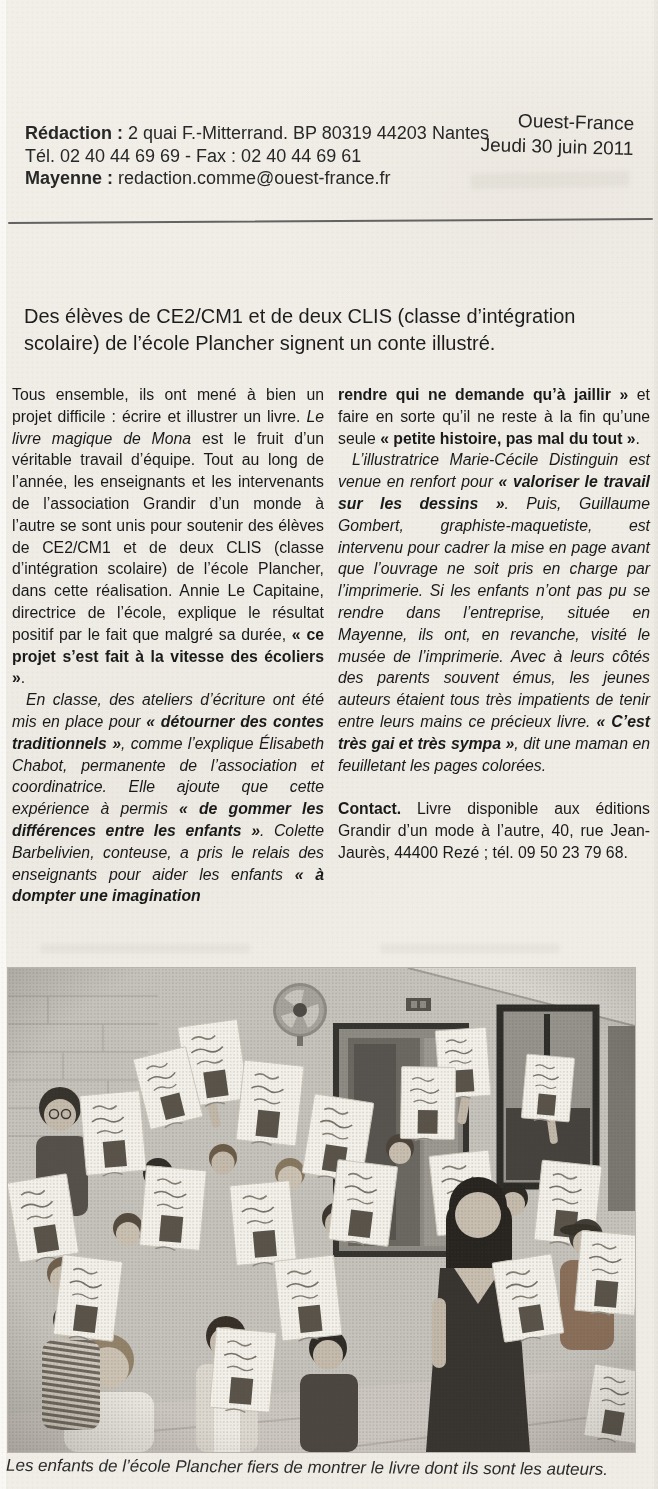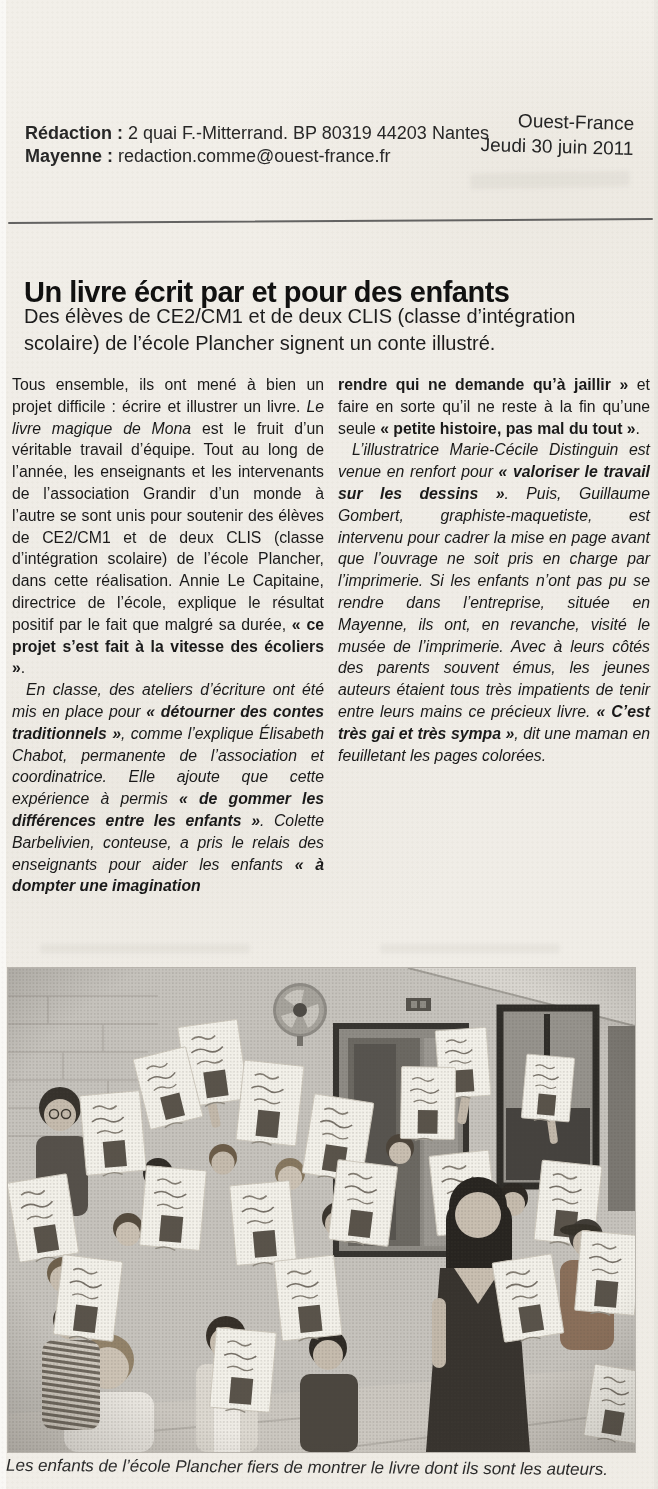--- a/index.html
+++ b/index.html
@@ -33,21 +33,21 @@
   .header-info{position:absolute;left:25px;top:86px;font-size:18px;line-height:22.5px;color:#272727;margin-top:36px;}
   .header-info .lbl{font-weight:bold;}
   .masthead{position:absolute;right:24px;top:110px;text-align:right;font-size:19px;line-height:24.5px;color:#242424;transform:rotate(1.5deg);}
   .rule{position:absolute;left:8px;top:220px;width:645px;height:2px;background:#4a4a4a;opacity:.85;transform:rotate(-0.35deg);border-radius:1px;}
 
   
   .headline{position:absolute;left:24px;top:257px;width:625px;font-size:29px;font-weight:bold;letter-spacing:-0.5px;color:#101010;}
   .subtitle{position:absolute;left:24px;top:303px;width:606px;font-size:20px;line-height:27px;color:#1c1c1c;}
 
   
-  .columns{position:absolute;left:12px;top:374px;width:638px;display:flex;gap:14px;}
+  .columns{position:absolute;left:12px;top:384px;width:638px;display:flex;gap:14px;}
   .col{width:312px;font-size:15.8px;line-height:21.8px;text-align:justify;color:#191919;}
   .para{margin:0;}
   .para.indent{text-indent:14px;font-style:italic;}
   .para.contact{margin-top:22px;}
   .b{font-weight:bold;}
   .i{font-style:italic;}
 
   
   .photo-wrap{position:absolute;left:8px;top:968px;width:627px;height:484px;outline:1px solid #bab6af;}
   .photo-wrap svg{display:block;}
@@ -58,41 +58,42 @@
 
 <div id="page">
   <div class="scan-edge-left"></div>
   <div class="scan-edge-right"></div>
   <div class="bleed b1"></div>
   <div class="bleed b2"></div>
   <div class="bleed b3"></div>
 
   <div class="header-info">
     <div><span class="lbl">Rédaction :</span><span> 2 quai F.-Mitterrand. BP 80319 44203 Nantes</span></div>
+    <div>Tél. 02 40 44 69 69 - Fax : 02 40 44 69 61</div>
     <div><span class="lbl">Mayenne :</span><span> redaction.comme@ouest-france.fr</span></div>
   </div>
 
   <div class="masthead">
     <div>Ouest-France</div>
     <div>Jeudi 30 juin 2011</div>
   </div>
 
   <div class="rule"></div>
 
-  <h1 class="headline">Un livre écrit par et pour des enfants</h1>
   <div class="subtitle">Des élèves de CE2/CM1 et de deux CLIS (classe d’intégration scolaire) de l’école Plancher signent un conte illustré.</div>
 
   <div class="columns">
     <div class="col">
         <p class="para"><span class="n">Tous ensemble, ils ont mené à bien un projet difficile : écrire et illustrer un livre. </span><span class="i">Le livre magique de Mona</span><span class="n"> est le fruit d’un véritable travail d’équipe. Tout au long de l’année, les enseignants et les intervenants de l’association Grandir d’un monde à l’autre se sont unis pour soutenir des élèves de CE2/CM1 et de deux CLIS (classe d’intégration scolaire) de l’école Plancher, dans cette réalisation. Annie Le Capitaine, directrice de l’école, explique le résultat positif par le fait que malgré sa durée, </span><span class="b">« ce projet s’est fait à la vitesse des écoliers »</span><span class="n">.</span></p>
         <p class="para indent"><span class="n">En classe, des ateliers d’écriture ont été mis en place pour </span><span class="b">« détourner des contes traditionnels »</span><span class="n">, comme l’explique Élisabeth Chabot, permanente de l’association et coordinatrice. Elle ajoute que cette expérience à permis </span><span class="b">« de gommer les différences entre les enfants »</span><span class="n">. Colette Barbelivien, conteuse, a pris le relais des enseignants pour aider les enfants </span><span class="b">« à dompter une imagination</span></p>
       </div>
     <div class="col">
         <p class="para"><span class="b">rendre qui ne demande qu’à jaillir »</span><span class="n"> et faire en sorte qu’il ne reste à la fin qu’une seule </span><span class="b">« petite histoire, pas mal du tout »</span><span class="n">.</span></p>
         <p class="para indent"><span class="n">L’illustratrice Marie-Cécile Distinguin est venue en renfort pour </span><span class="b">« valoriser le travail sur les dessins »</span><span class="n">. Puis, Guillaume Gombert, graphiste-maquetiste, est intervenu pour cadrer la mise en page avant que l’ouvrage ne soit pris en charge par l’imprimerie. Si les enfants n’ont pas pu se rendre dans l’entreprise, située en Mayenne, ils ont, en revanche, visité le musée de l’imprimerie. Avec à leurs côtés des parents souvent émus, les jeunes auteurs étaient tous très impatients de tenir entre leurs mains ce précieux livre. </span><span class="b">« C’est très gai et très sympa »</span><span class="n">, dit une maman en feuilletant les pages colorées.</span></p>
+        <p class="para contact"><span class="b">Contact.</span><span class="n"> Livre disponible aux éditions Grandir d’un mode à l’autre, 40, rue Jean-Jaurès, 44400 Rezé ; tél. 09 50 23 79 68.</span></p>
       </div>
   </div>
 
   <div class="photo-wrap">
     <svg width="627" height="484" viewBox="0 0 627 484" role="img">
       <defs>
         <pattern id="ht" width="3.4" height="3.4" patternUnits="userSpaceOnUse">
           <circle cx="1.7" cy="1.7" r="0.75" fill="#4a463f"></circle>
         </pattern>
         <pattern id="stripes" width="6" height="6" patternUnits="userSpaceOnUse" patternTransform="rotate(8)">

